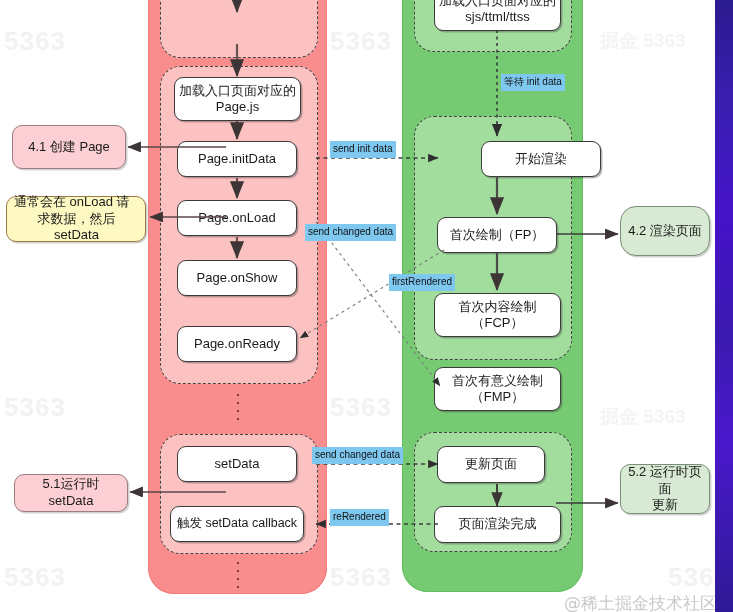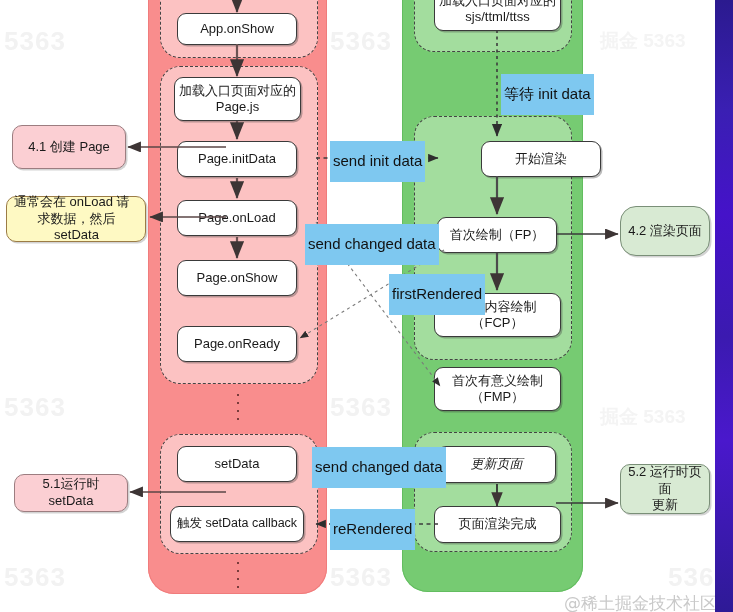--- a/index.html
+++ b/index.html
@@ -68,22 +68,22 @@
   }
   .side-pink{background:#fbcfd3;border-color:#9c7d80;}
   .side-orange{background:#fef9c3;border-color:#9b7c46;}
   .side-green{background:#d8ead3;border-color:#7a8f78;}
 
   
   .elabel{
     position:absolute;z-index:7;
     background:#7ec8f0;
     color:#111;
-    font-size:15px;
-    padding:11px 3px;
+    font-size:10px;
+    padding:2px 3px;
     white-space:nowrap;
     line-height:1.25;
   }
 
   
   svg.edges{position:absolute;left:0;top:0;width:733px;height:612px;z-index:5;pointer-events:none;}
 
   
   .vdots{position:absolute;z-index:3;width:2px;
      background-image:linear-gradient(to bottom,#7a3c3c 0 2px,transparent 2px 8px);
@@ -171,23 +171,20 @@
       <path d="M226,147 L128,147"></path>
       <path d="M226,217 L150,217"></path>
       <path d="M226,492 L130,492"></path>
     </g>
     <g stroke="#3a3a3a" stroke-width="1.7" fill="none" marker-end="url(#ah)">
       <path d="M556,234 L618,234"></path>
       <path d="M556,503 L618,503"></path>
     </g>
   </svg>
 
-  <div class="node" style="left:177px;top:13px;width:120px;height:32px;">
-    <span>App.onShow</span>
-  </div>
 
   <div class="node" style="left:174px;top:77px;width:127px;height:44px;flex-direction:column;">
     <span>加载入口页面对应的</span>
     <span>Page.js</span>
   </div>
 
   <div class="node" style="left:177px;top:141px;width:120px;height:36px;">
     <span>Page.initData</span>
   </div>
 
@@ -227,21 +224,21 @@
   <div class="node" style="left:434px;top:293px;width:127px;height:44px;flex-direction:column;">
     <span>首次内容绘制</span>
     <span>（FCP）</span>
   </div>
 
   <div class="node" style="left:434px;top:367px;width:127px;height:44px;flex-direction:column;">
     <span>首次有意义绘制</span>
     <span>（FMP）</span>
   </div>
 
-  <div class="node" style="left:437px;top:446px;width:119px;height:37px;font-style:italic;">
+  <div class="node" style="left:437px;top:446px;width:108px;height:37px;">
     <span>更新页面</span>
   </div>
 
   <div class="node" style="left:434px;top:506px;width:127px;height:37px;">
     <span>页面渲染完成</span>
   </div>
 
   <div class="side side-pink" style="left:12px;top:125px;width:114px;height:44px;">
     <span>4.1 创建 Page</span>
   </div>

